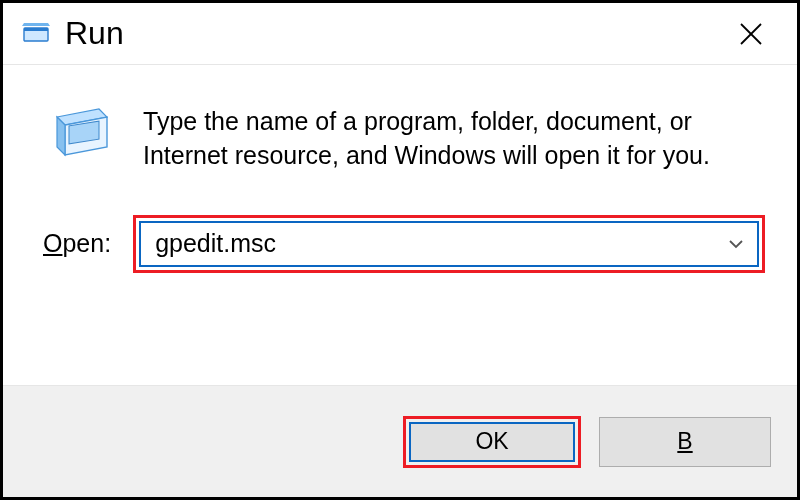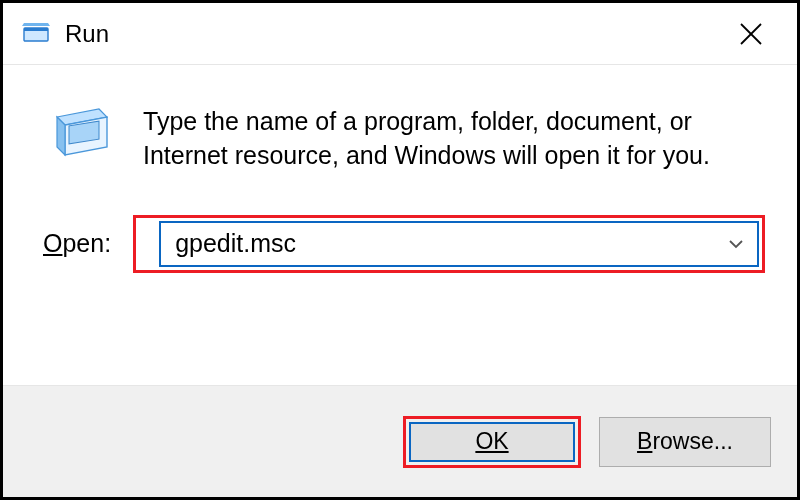--- a/index.html
+++ b/index.html
@@ -17,21 +17,21 @@
     .titlebar {
       display: flex;
       align-items: center;
       justify-content: space-between;
       height: 62px;
       padding: 0 22px 0 18px;
       border-bottom: 1px solid #e6e6e6;
     }
     .titlebar .left { display: flex; align-items: center; gap: 14px; }
     .app-icon svg { display: block; }
-    .title { font-size: 24px; font-weight: 400; }
+    .title { font-size: 32px; font-weight: 400; }
     .close {
       width: 48px; height: 48px;
       display: flex; align-items: center; justify-content: center;
       cursor: default;
     }
     .close svg { display: block; }
 
     .body-area {
       padding: 40px 32px 28px 32px;
     }
@@ -50,21 +50,20 @@
     .combo-wrap {
       flex: 1;
       padding: 3px;
       border: 3px solid #ed1c24;
     }
     .combo {
       display: flex; align-items: center;
       border: 2px solid #0a66c2;
       background: #fff;
       height: 46px;
-      margin-left: 20px;
     }
     .combo input {
       flex: 1;
       border: none;
       outline: none;
       font-size: 25px;
       padding: 0 14px;
       height: 100%;
       background: transparent;
       font-family: inherit;
@@ -92,21 +91,21 @@
       border: 1px solid #adadad;
       display: flex; align-items: center; justify-content: center;
       font-size: 23px;
       cursor: default;
     }
     .btn .u { text-decoration: underline; }
 
     .btn-ok-wrap { padding: 3px; border: 3px solid #ed1c24; }
     .btn-ok-wrap .btn {
       border: 2px solid #0a66c2;
-      width: 166px; height: 40px; text-decoration: underline;
+      width: 166px; height: 40px;
     }
   </style>
 </head>
 <body>
 
 <div class="titlebar">
   <div class="left">
     <span class="app-icon">
       <svg width="30" height="30" viewBox="0 0 30 30">
         <rect x="3" y="9" width="24" height="13" rx="1" fill="#cfe8ff" stroke="#2a7ccf" stroke-width="1.4"></rect>
@@ -151,15 +150,14 @@
     </div>
   </div>
 </div>
 
 <div class="footer">
   <div class="btn-ok-wrap">
     <div class="btn">OK</div>
   </div>
   <div class="btn">
       <span class="u">B</span>
-      <span>rowse...</span>
     </div>
 </div>
 
 </body></html>

